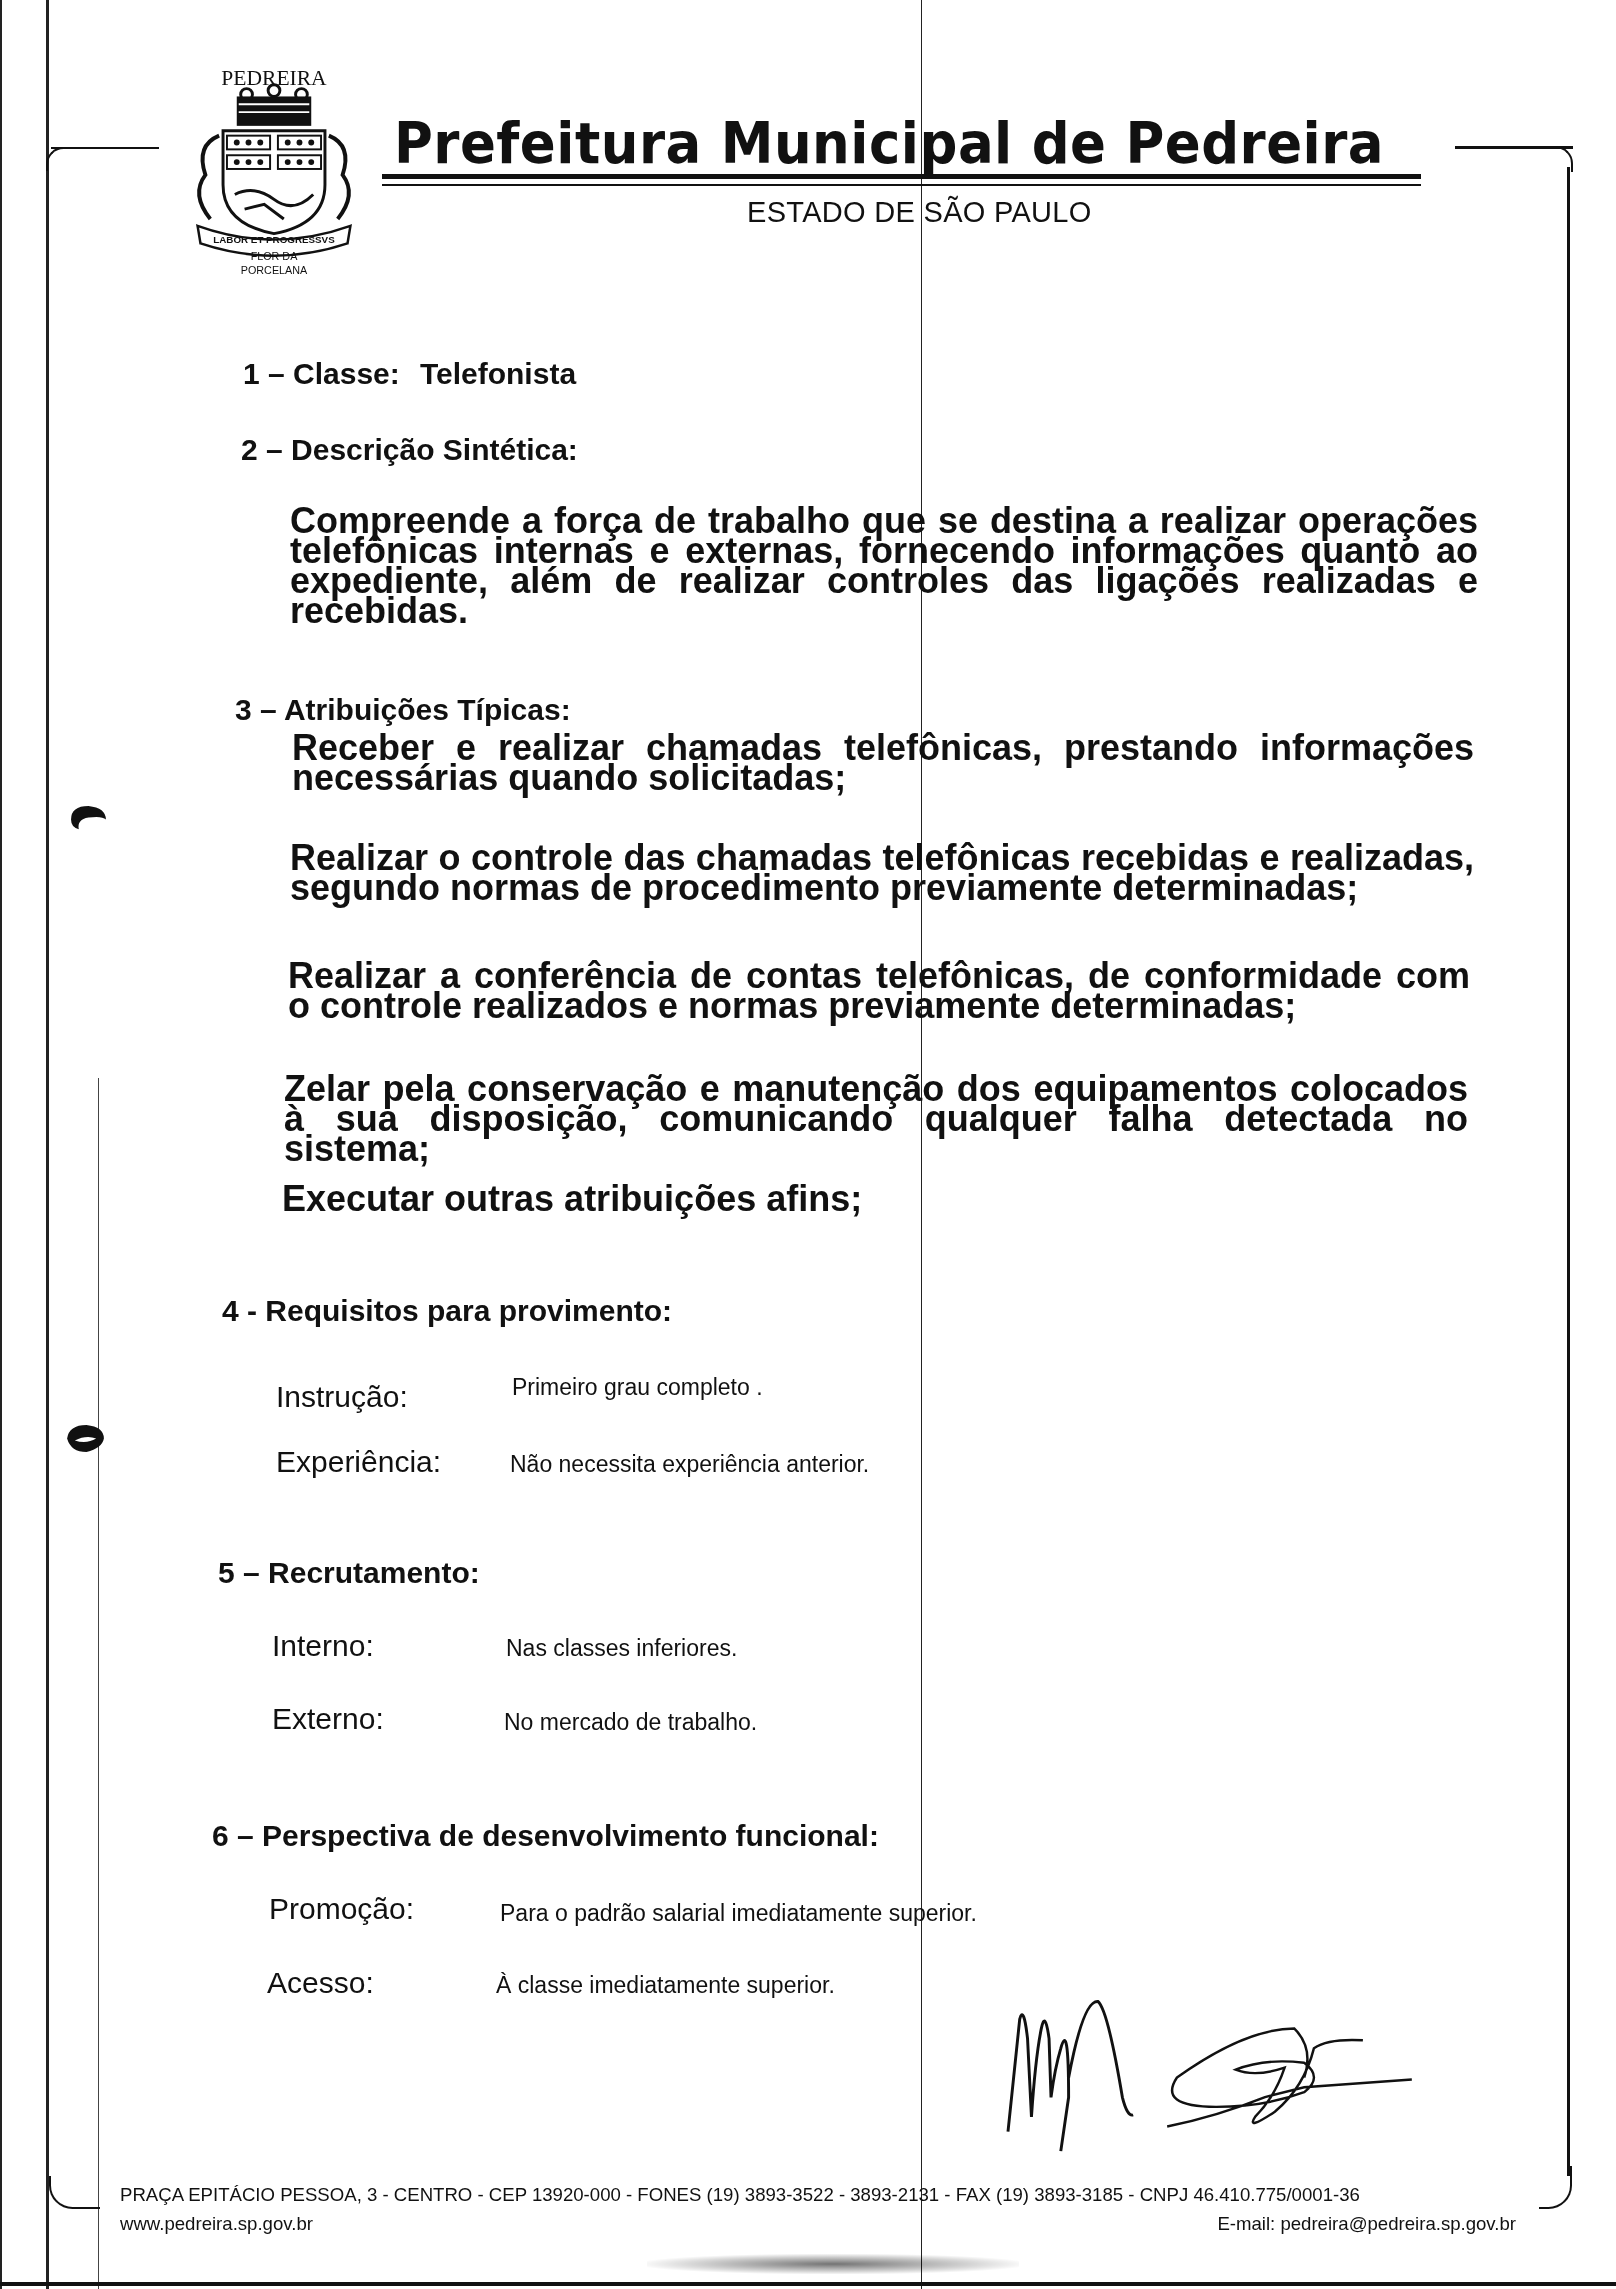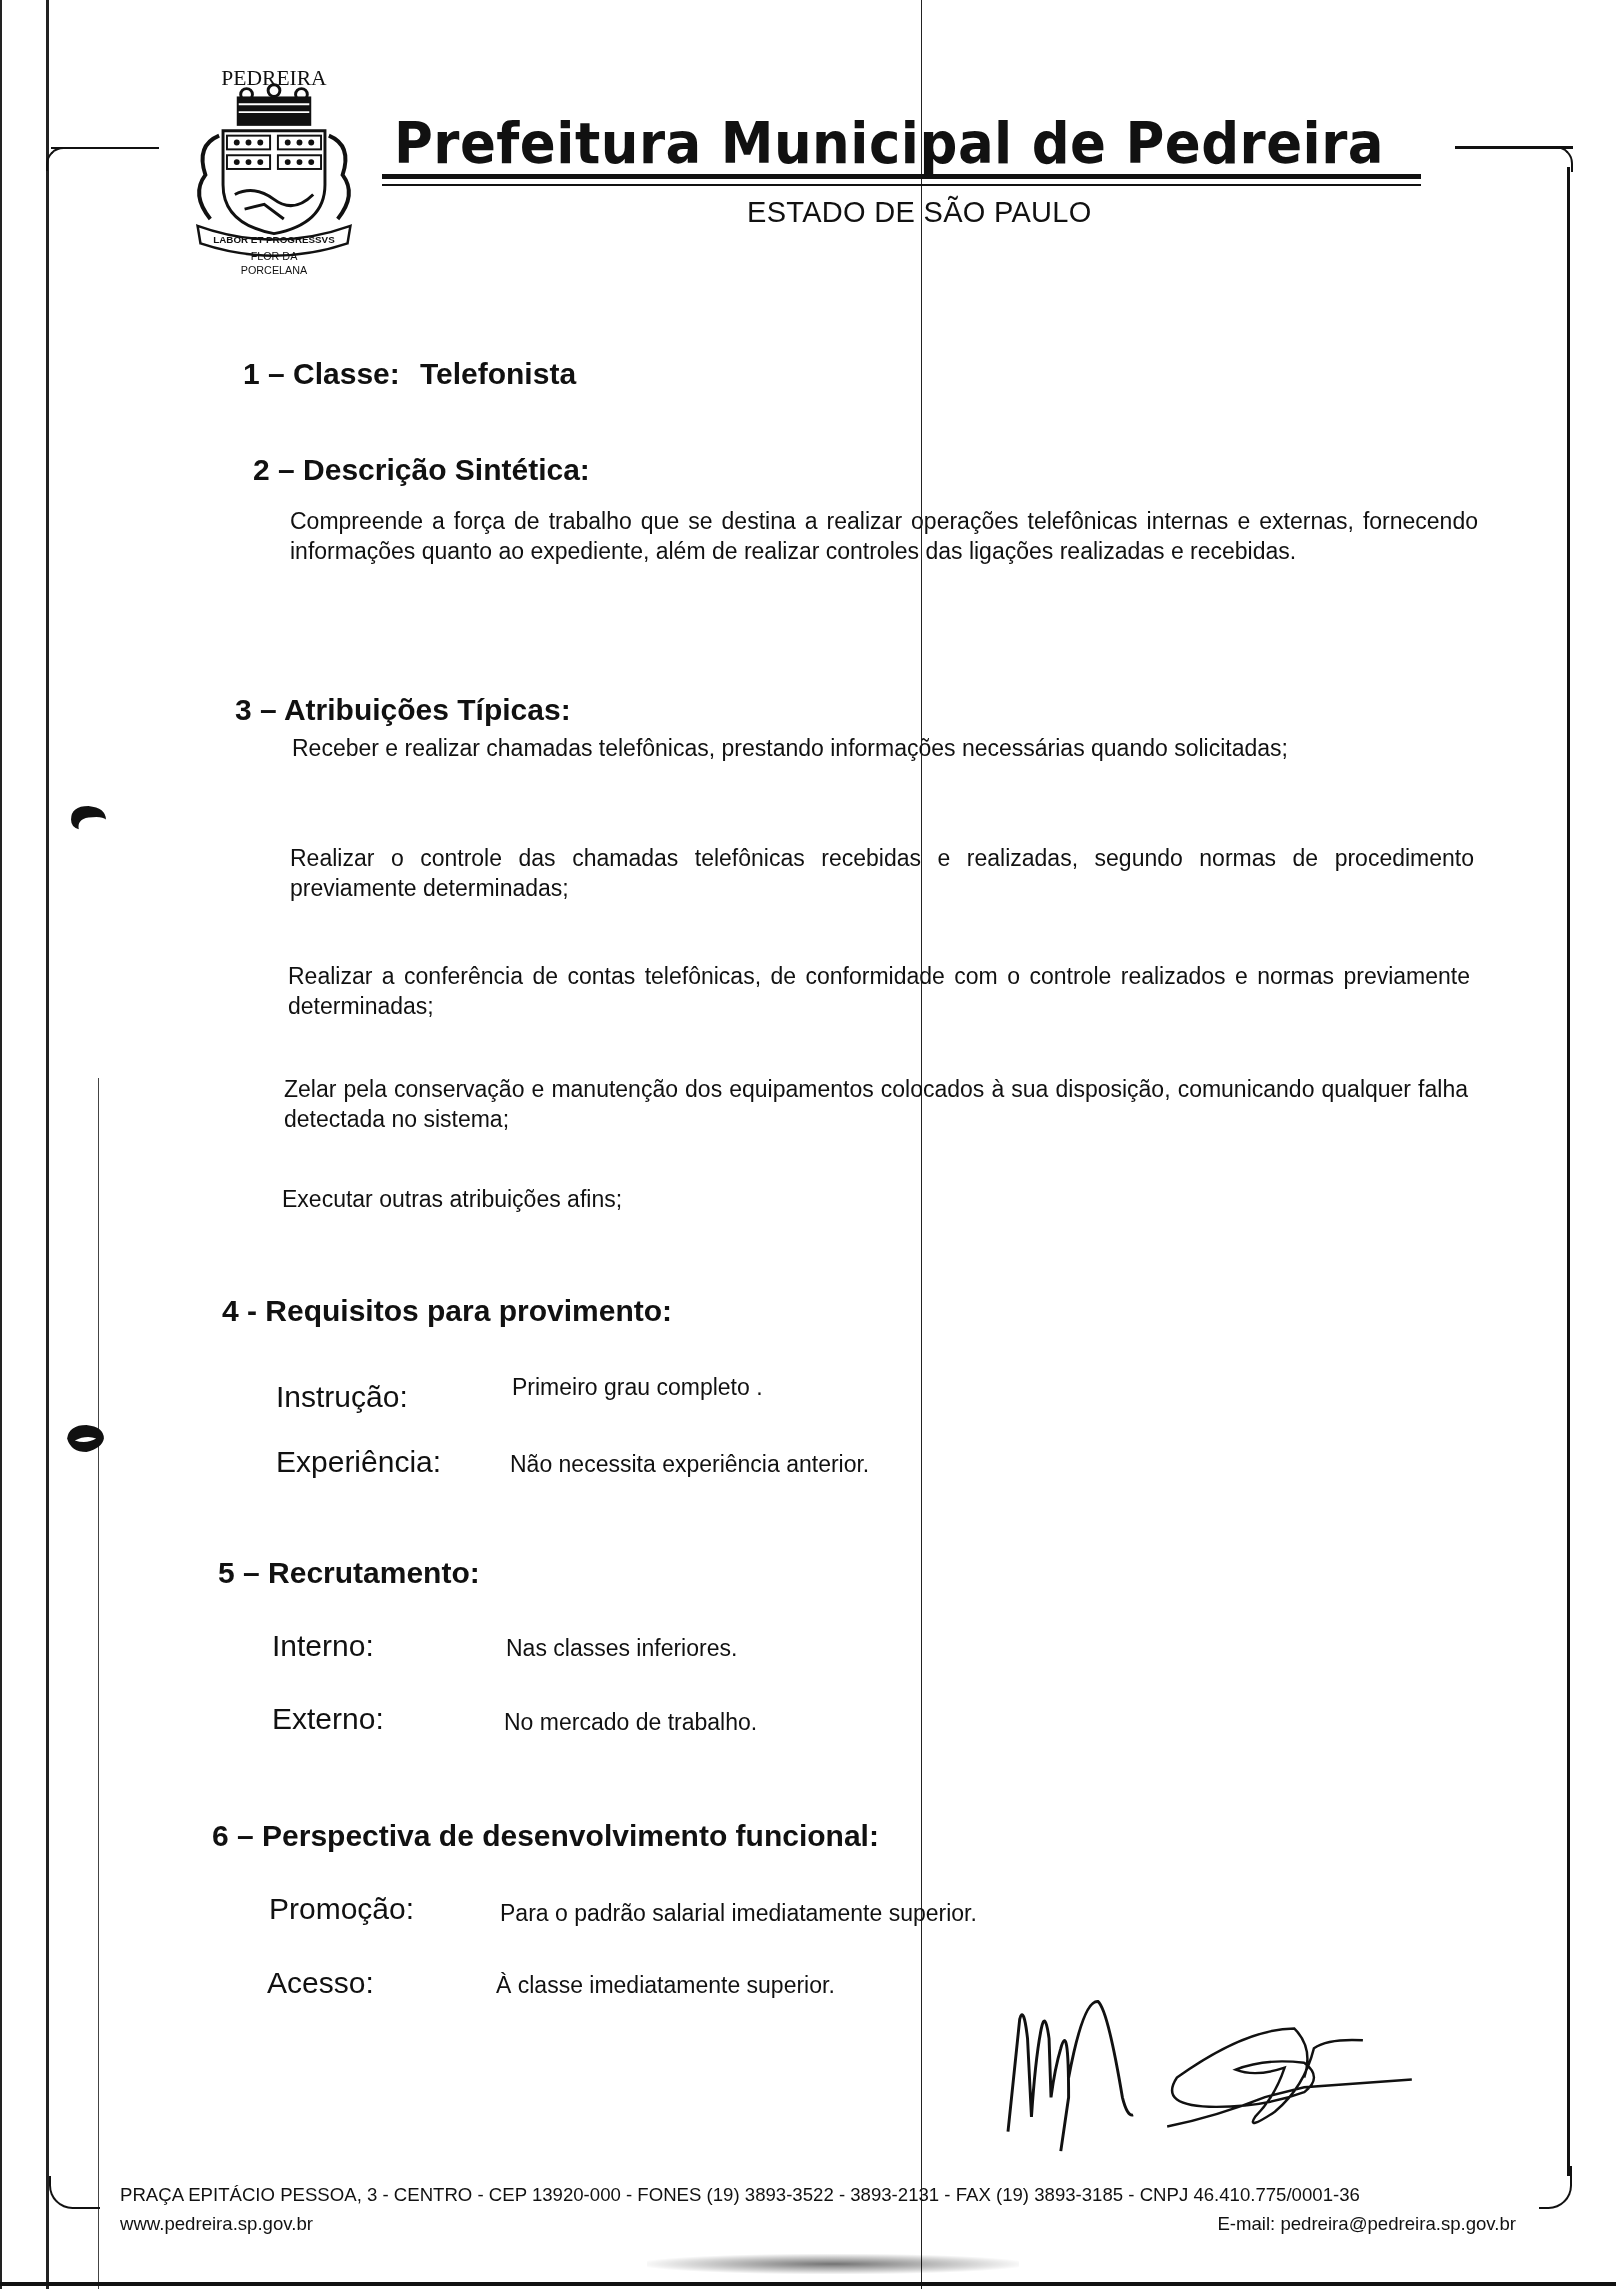--- a/index.html
+++ b/index.html
@@ -16,21 +16,21 @@
            font-family:"DejaVu Sans", sans-serif; transform:scaleX(0.93); transform-origin:left top; white-space:nowrap; }
   .title-rule1 { left:382px; top:174px; width:1039px; height:4.9px; background:#111; }
   .title-rule2 { left:382px; top:184px; width:1039px; height:2px; background:#111; }
   .state { left:747px; top:196px; font-size:29px; letter-spacing:0.3px; white-space:nowrap; }
 
   
   .crest { left:176px; top:57px; width:196px; height:221px; }
 
   
   .h { font-weight:bold; font-size:30px; white-space:nowrap; }
-  .p { font-size:23px; line-height:30px; text-align:justify; text-align-last:left; }
+  .p { font-size:36px; line-height:30px; text-align:justify; text-align-last:left;font-weight:bold; }
   .label { font-size:30px; white-space:nowrap; }
   .value { font-size:23px; white-space:nowrap; }
 
   
   .footer1 { left:120px; top:2184px; font-size:18.6px; white-space:nowrap; }
   .footer2 { left:120px; top:2213px; font-size:18.6px; white-space:nowrap; }
   .footer3 { right:100px; top:2213px; font-size:18.6px; white-space:nowrap; }
 
   .punch { position:absolute; width:41px; height:31px; }
 </style>
@@ -96,21 +96,21 @@
 <div class="abs title">Prefeitura Municipal de Pedreira</div>
 <div class="abs title-rule1"></div>
 <div class="abs title-rule2"></div>
 <div class="abs state">ESTADO DE SÃO PAULO</div>
 
 <div class="abs h" style="left:243px; top:357px;">
   <span>1 – Classe:</span>
   <span style="margin-left:11.8px;">Telefonista</span>
 </div>
 
-<div class="abs h" style="left:253px; top:433px;margin-top:20px;">2 – Descrição Sintética:</div>
+<div class="abs h" style="left:241px; top:433px;">2 – Descrição Sintética:</div>
 <div class="abs p" style="left:290px; top:506px; width:1188px;">Compreende a força de trabalho que se destina a realizar operações telefônicas internas e externas, fornecendo informações quanto ao expediente, além de realizar controles das ligações realizadas e recebidas.</div>
 
 <div class="abs h" style="left:235px; top:693px;">3 – Atribuições Típicas:</div>
 <div class="abs p" style="left:292px; top:733px; width:1182px;">Receber e realizar chamadas telefônicas, prestando informações necessárias quando solicitadas;</div>
 <div class="abs p" style="left:290px; top:843px; width:1184px;">Realizar o controle das chamadas telefônicas recebidas e realizadas, segundo normas de procedimento previamente determinadas;</div>
 <div class="abs p" style="left:288px; top:961px; width:1182px;">Realizar a conferência de contas telefônicas, de conformidade com o controle realizados e  normas previamente determinadas;</div>
 <div class="abs p" style="left:284px; top:1074px; width:1184px;">Zelar pela conservação e manutenção dos equipamentos colocados à sua disposição, comunicando qualquer falha detectada no sistema;</div>
 <div class="abs p" style="left:282px; top:1184px; width:980px;">Executar outras atribuições afins;</div>
 
 <div class="abs h" style="left:222px; top:1294px;">4 -  Requisitos para provimento:</div>

